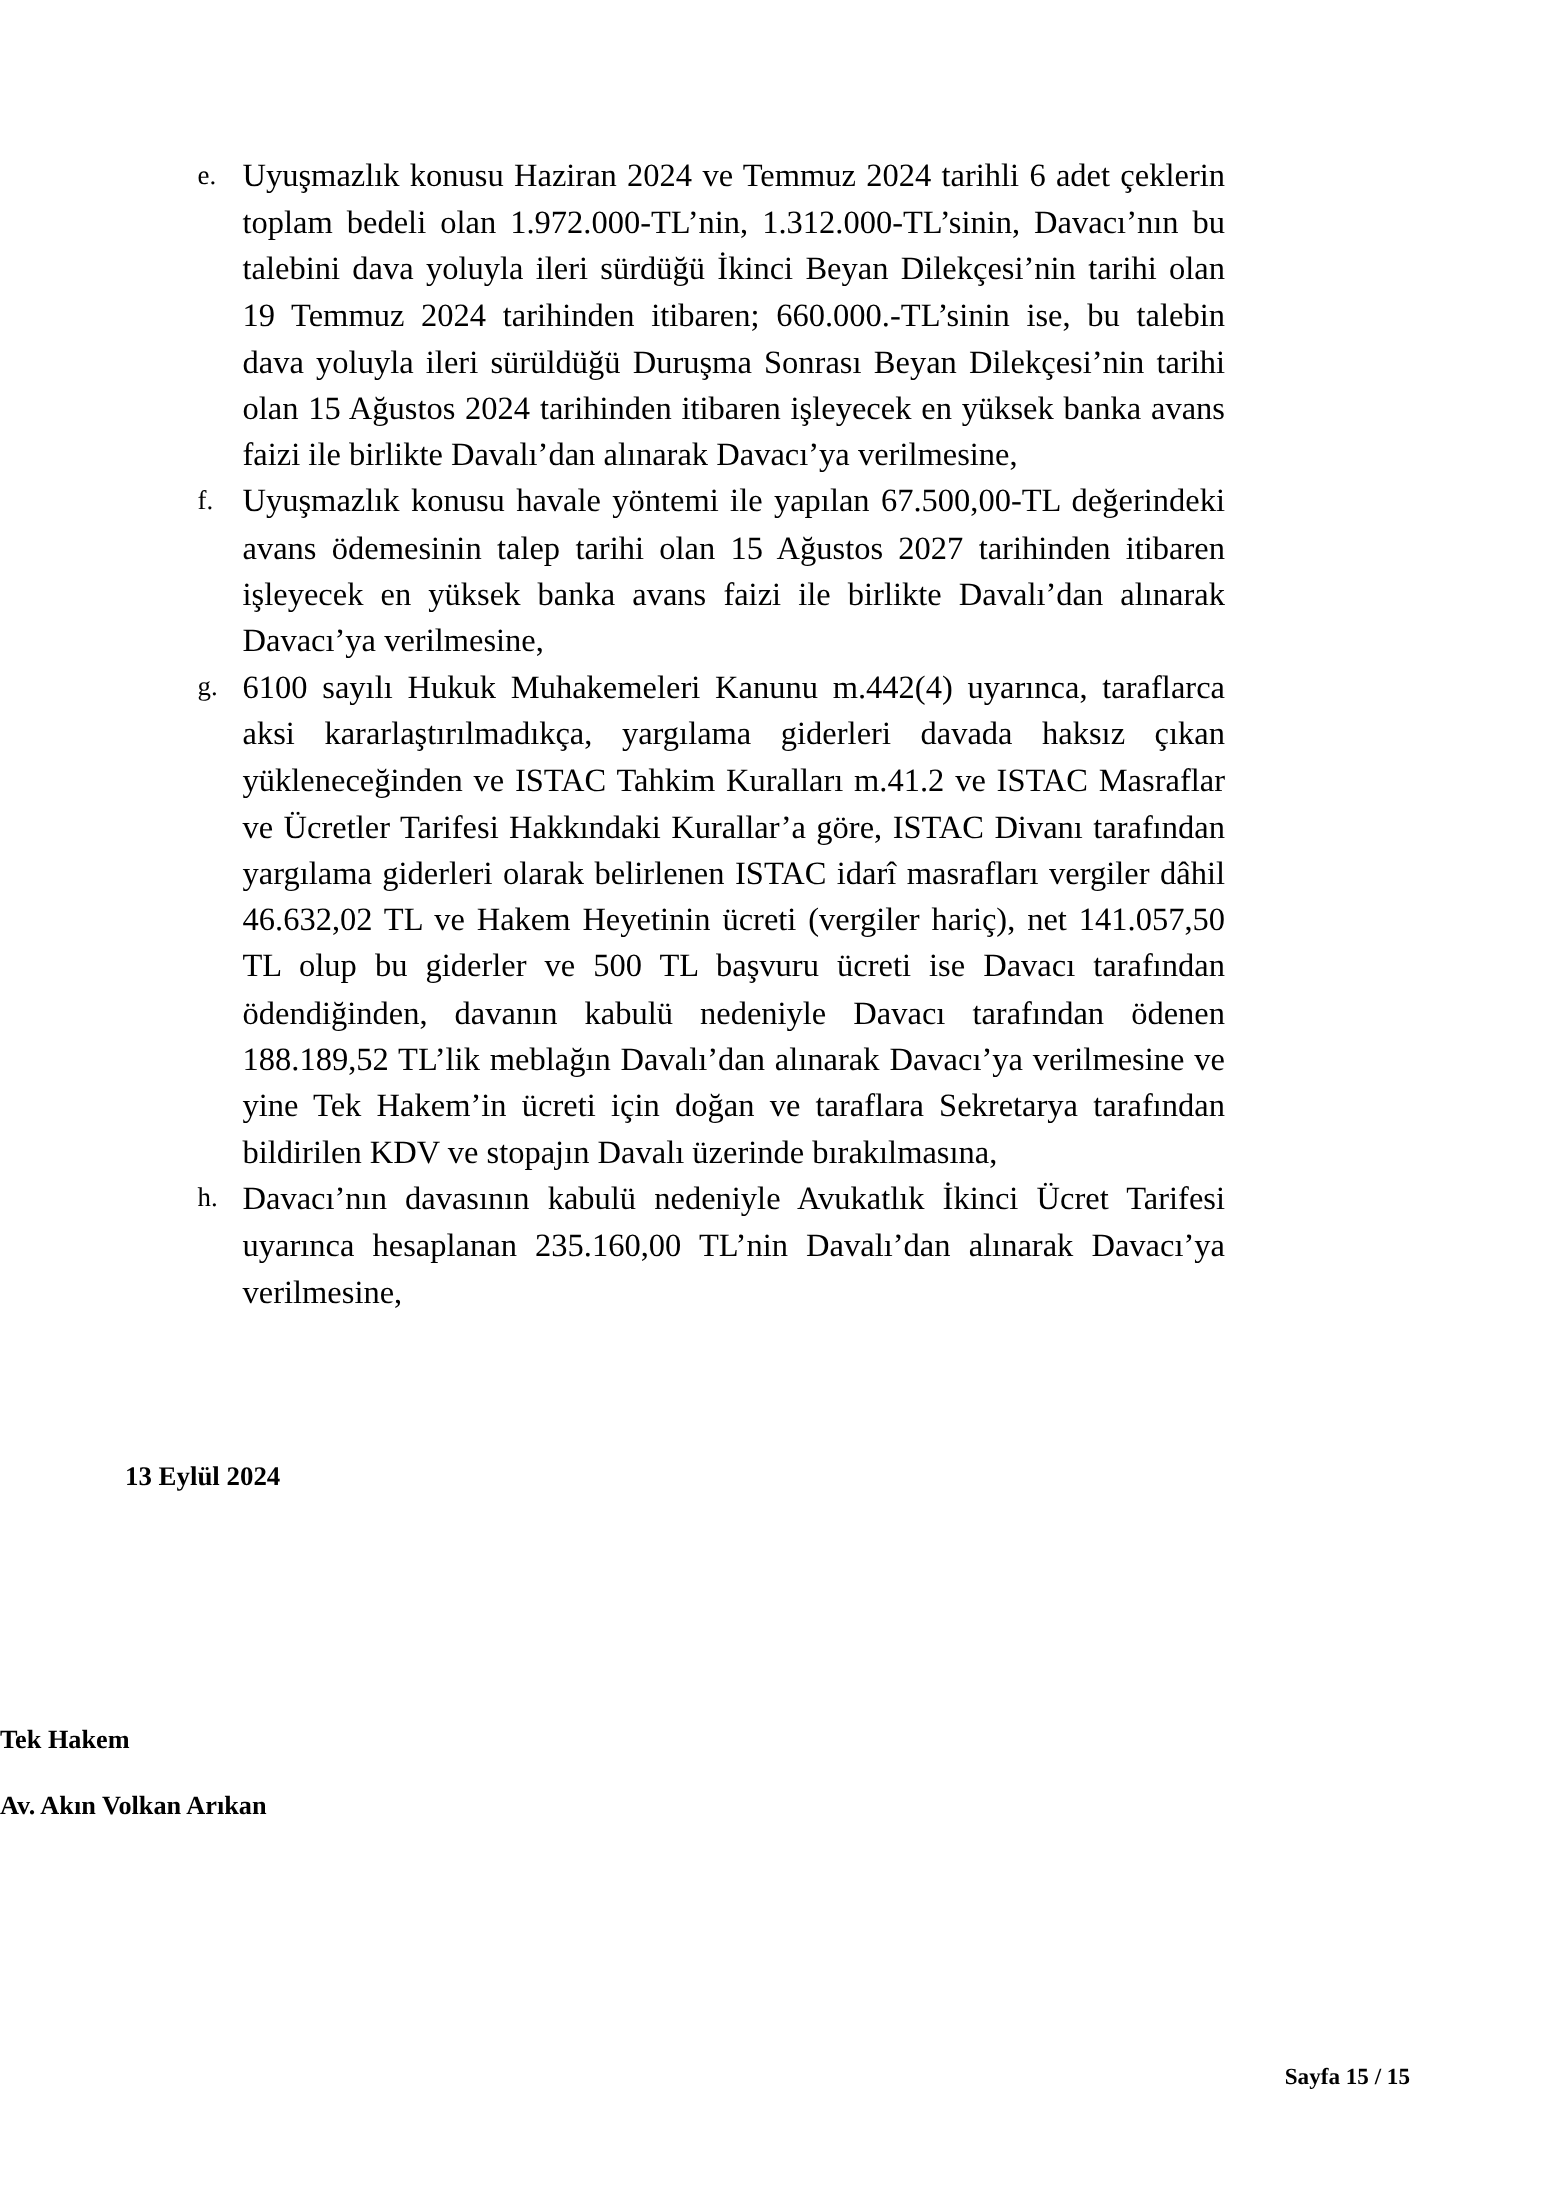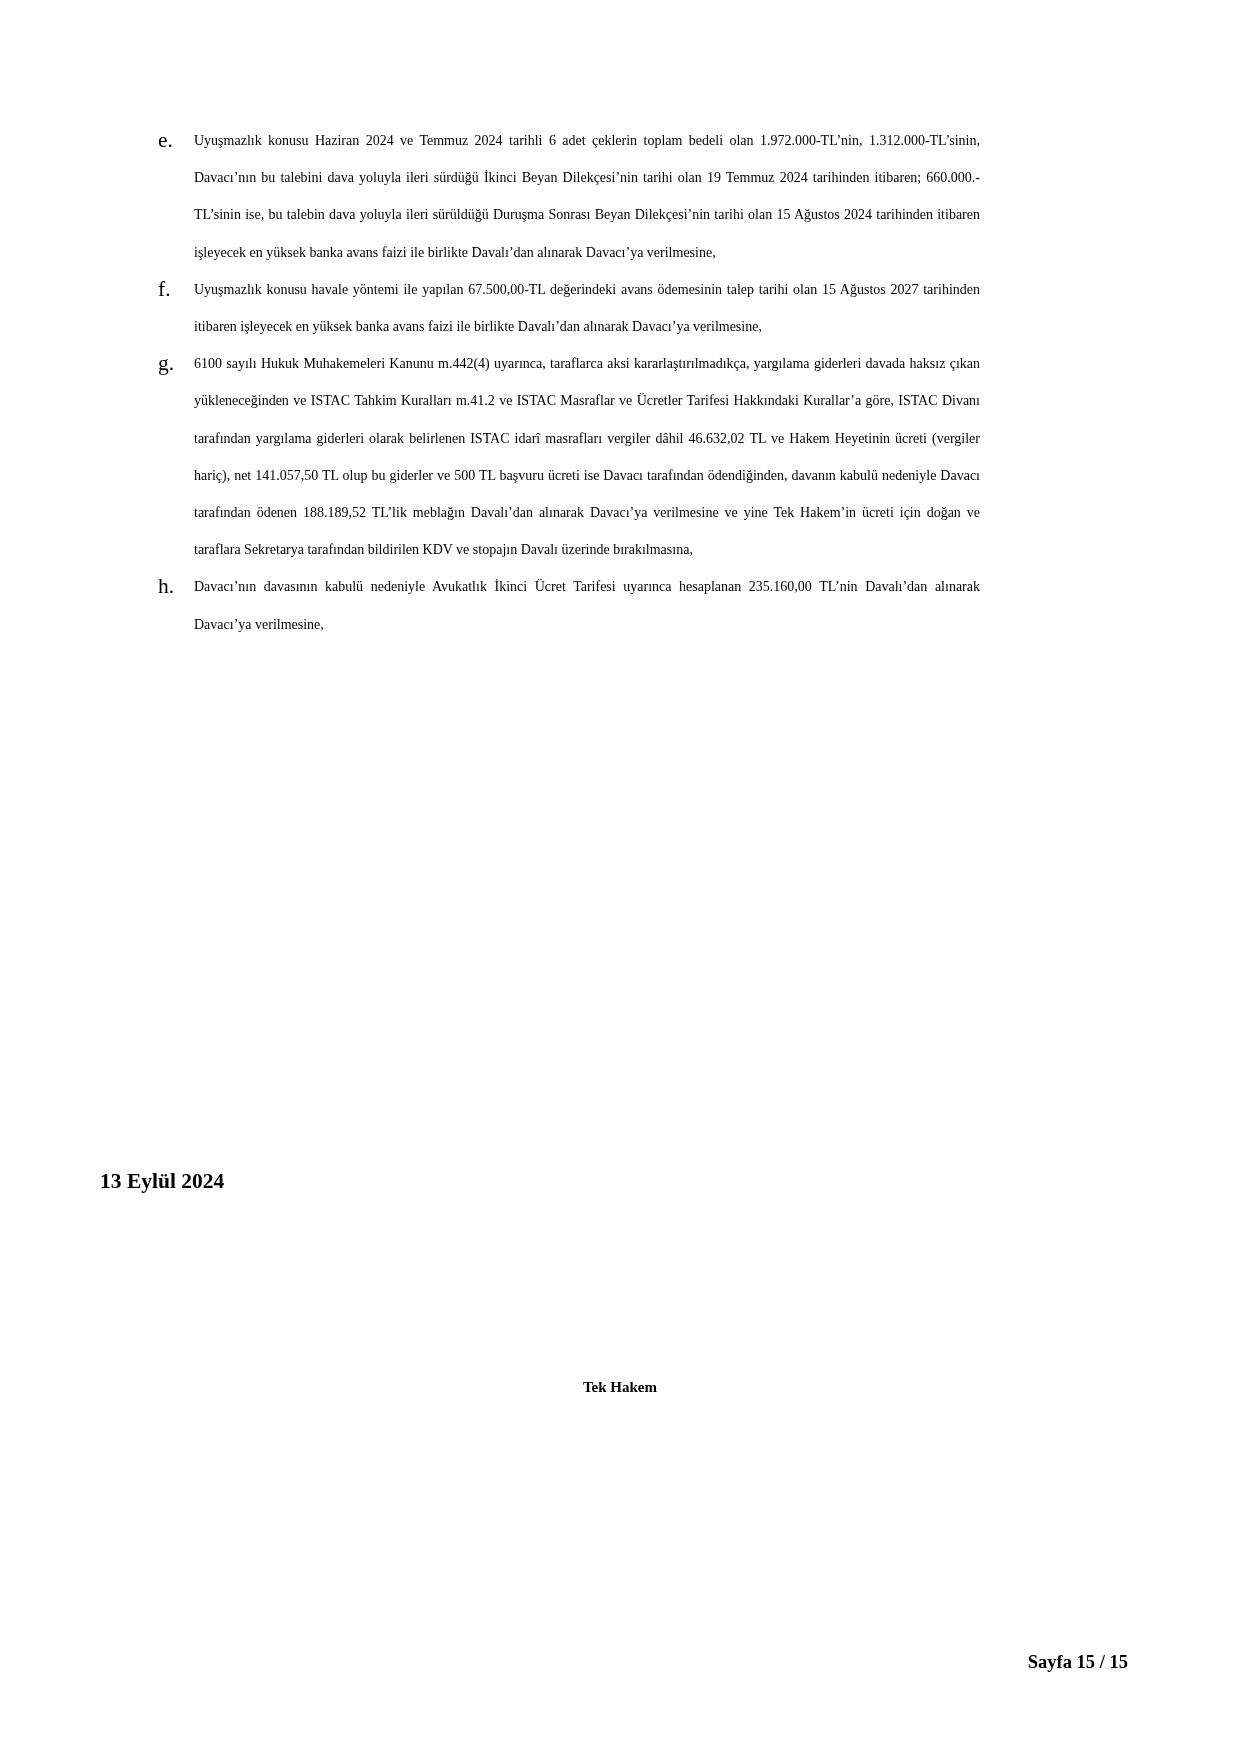--- a/index.html
+++ b/index.html
@@ -44,21 +44,21 @@
     flex: 0 0 44px;
     font-size: 21.5px;
     line-height: 37.2px;
     text-align: left;
     padding-left: 8px;
     box-sizing: border-box;
   }
 
   .item-text {
     flex: 1 1 auto;
-    font-size: 14px;
+    font-size: 26px;
     line-height: 37.2px;
     text-align: justify;
     text-justify: inter-word;
     hyphens: none;
   }
 
   
   .closing {
     position: absolute;
     left: 100px;
@@ -79,22 +79,22 @@
     line-height: 41px;
     font-weight: bold;
     text-align: center;
   }
 
   
   .sig {
     position: absolute;
     left: 0;
     width: 1240px;
-    text-align: center;
-    font-size: 15px;
+    text-align: left;
+    font-size: 21px;
     font-weight: bold;
   }
   .sig-role  { top: 1379px; }
   .sig-name  { top: 1432px; }
 
   
   .footer {
     position: absolute;
     right: 112px;
     top: 1652px;
@@ -129,16 +129,17 @@
       <div class="marker">h.</div>
       <div class="item-text">Davacı’nın davasının kabulü nedeniyle Avukatlık İkinci Ücret Tarifesi uyarınca hesaplanan 235.160,00 TL’nin Davalı’dan alınarak Davacı’ya verilmesine,</div>
     </div>
 
   </div>
 
 
   <div class="closing-date">13 Eylül 2024</div>
 
   <div class="sig sig-role">Tek Hakem</div>
+  <div class="sig sig-name">Av. Akın Volkan Arıkan</div>
 
   <div class="footer">Sayfa 15 / 15</div>
 
 </div>
 
 </body></html>

